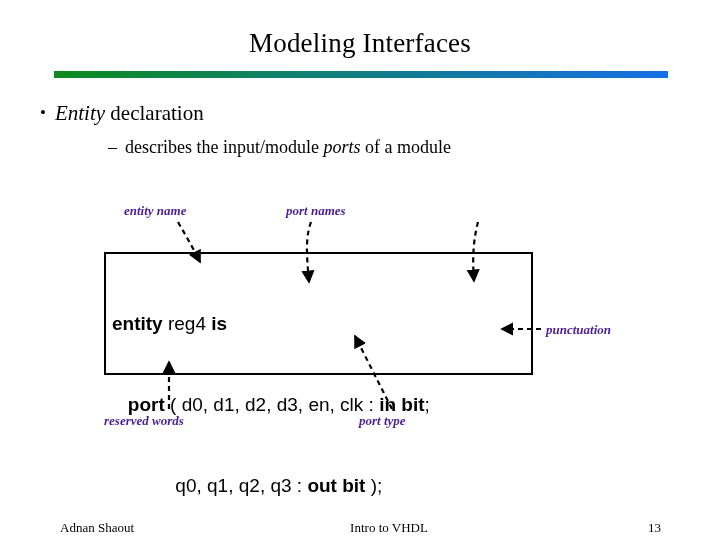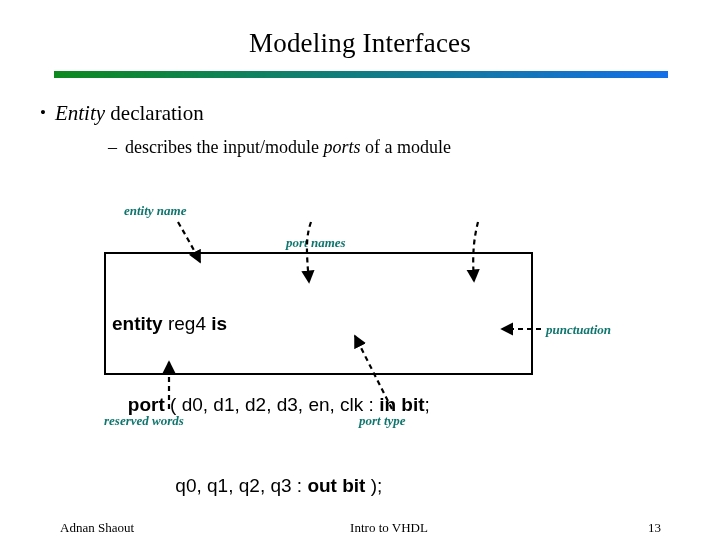--- a/index.html
+++ b/index.html
@@ -77,24 +77,24 @@
 
   
   .annot {
     position: absolute;
     font-family: "Liberation Serif", serif;
     font-weight: bold;
     font-style: italic;
     font-size: 13px;
     line-height: 16px;
     white-space: nowrap;
-    color: #0f766e;
+    color: #4c1d95;
   }
   #label-entity-name   { left: 124px; top: 203px; }
-  #label-port-names    { left: 286px; top: 203px; margin-top: 32px; }
+  #label-port-names    { left: 286px; top: 203px; }
   #label-port-mode     { left: 454px; top: 203px; }
   #label-punctuation   { left: 546px; top: 322px; }
   #label-reserved      { left: 104px; top: 413px; }
   #label-port-type     { left: 359px; top: 413px; font-family: Liberation Serif, serif; }
 
   
   #code-box {
     position: absolute;
     left: 104px;
     top: 252px;

